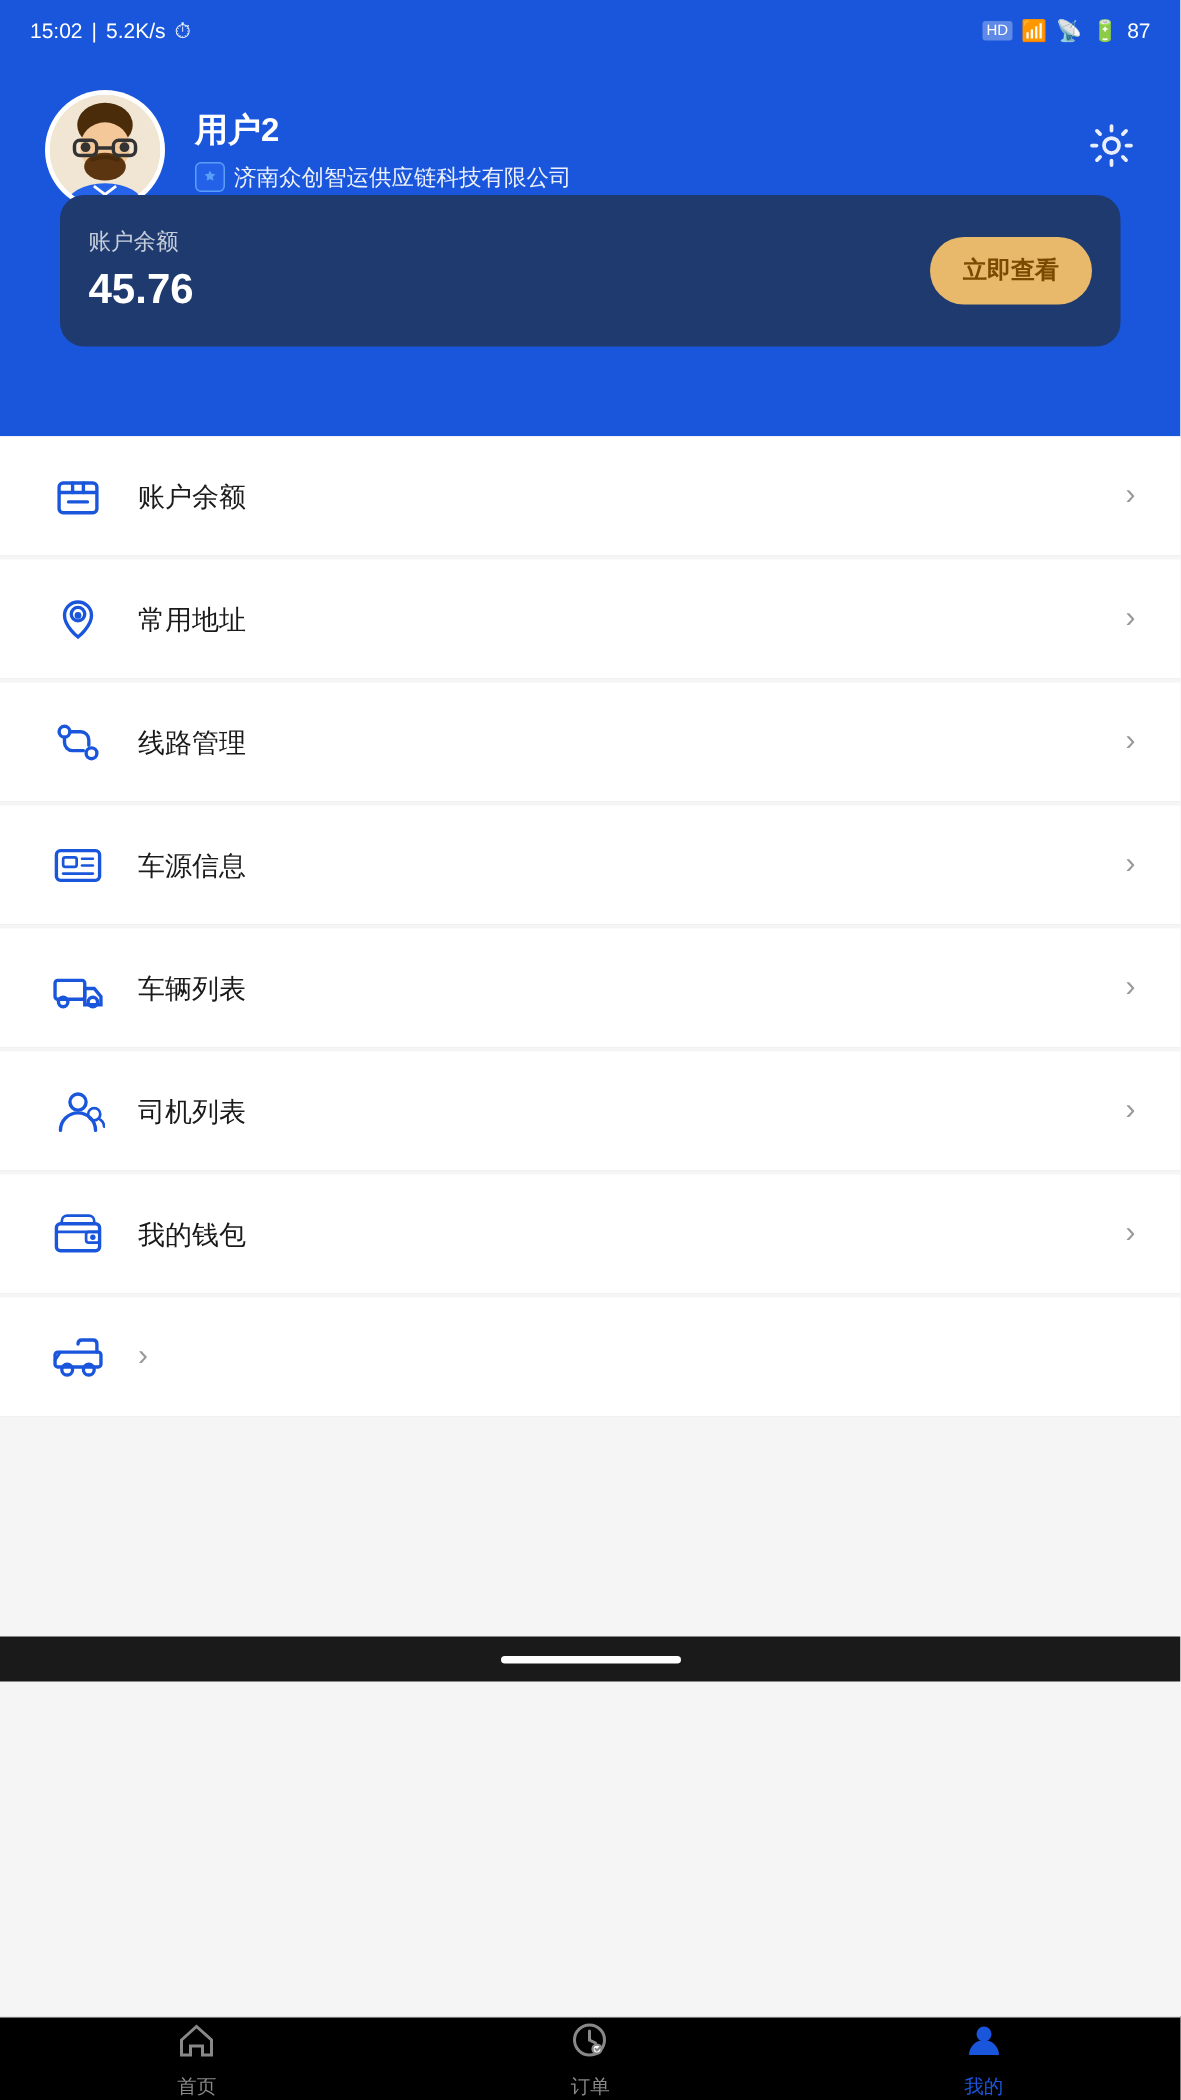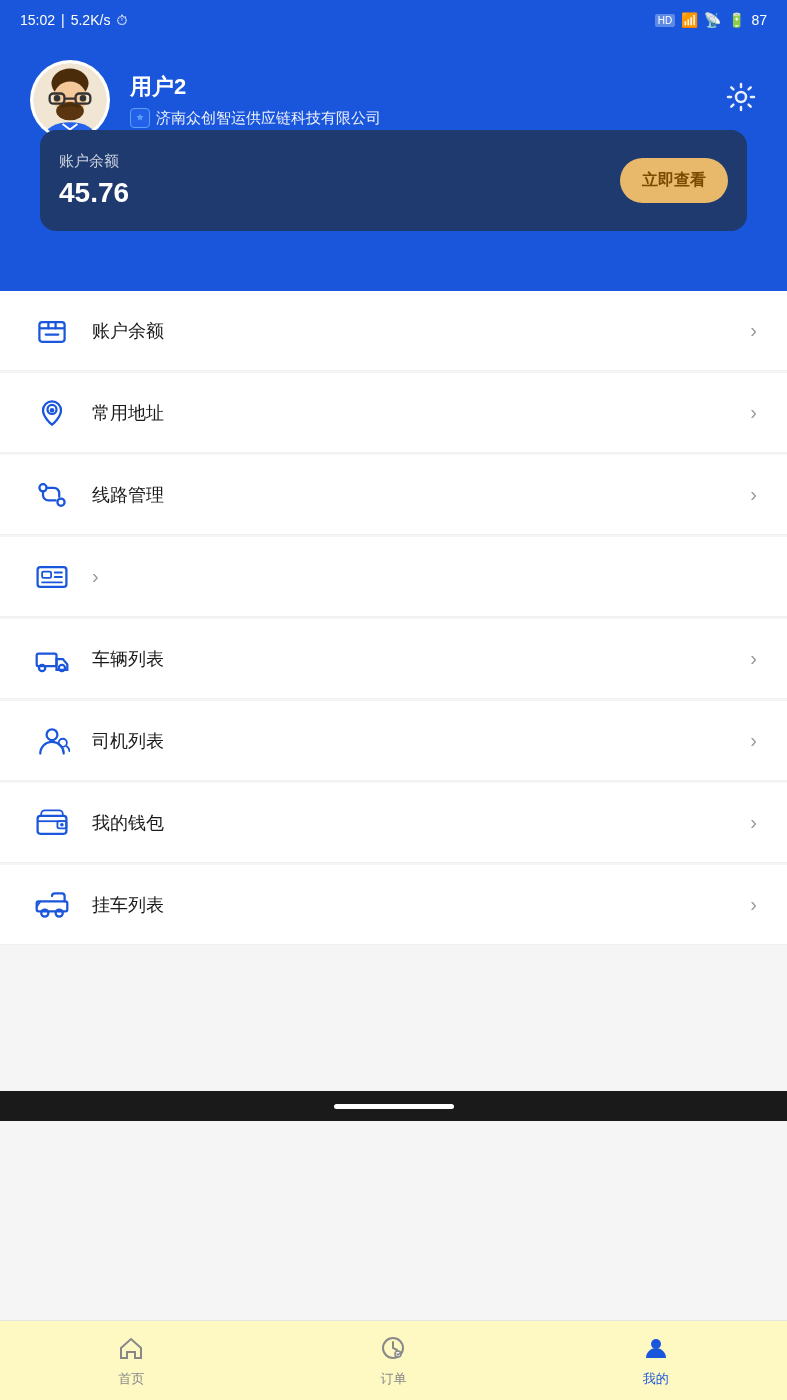--- a/index.html
+++ b/index.html
@@ -168,25 +168,25 @@
       color: #999;
       font-size: 20px;
     }
 
     
     .bottom-nav {
       position: fixed;
       bottom: 0;
       left: 0;
       width: 787px;
-      background: #fef9c3;
+      background: #000000;
       display: flex;
       justify-content: space-around;
       align-items: center;
-      height: 80px;
+      height: 56px;
       border-top: 1px solid #e5e5e5;
       z-index: 100;
     }
     .nav-item {
       display: flex;
       flex-direction: column;
       align-items: center;
       gap: 4px;
       cursor: pointer;
       flex: 1;
@@ -344,20 +344,21 @@
     <div class="menu-item">
       <div class="menu-icon">
         <svg viewBox="0 0 40 40" fill="none" xmlns="http://www.w3.org/2000/svg">
           <rect x="4" y="9" width="32" height="22" rx="3" stroke="#1a56db" stroke-width="2.5"></rect>
           <rect x="9" y="14" width="10" height="7" rx="1.5" stroke="#1a56db" stroke-width="2"></rect>
           <line x1="23" y1="15" x2="31" y2="15" stroke="#1a56db" stroke-width="2" stroke-linecap="round"></line>
           <line x1="23" y1="20" x2="31" y2="20" stroke="#1a56db" stroke-width="2" stroke-linecap="round"></line>
           <line x1="9" y1="26" x2="31" y2="26" stroke="#1a56db" stroke-width="2" stroke-linecap="round"></line>
         </svg>
       </div>
+      <span class="menu-label">车源信息</span>
       <span class="menu-arrow">›</span>
     </div>
 
     <div class="menu-item">
       <div class="menu-icon">
         <svg viewBox="0 0 40 40" fill="none" xmlns="http://www.w3.org/2000/svg">
           <rect x="3" y="14" width="22" height="14" rx="2" stroke="#1a56db" stroke-width="2.5"></rect>
           <path d="M25 20h7l5 6v6H25V20z" stroke="#1a56db" stroke-width="2.5" fill="none"></path>
           <circle cx="9" cy="30" r="3.5" stroke="#1a56db" stroke-width="2.5"></circle>
           <circle cx="31" cy="30" r="3.5" stroke="#1a56db" stroke-width="2.5"></circle>
@@ -397,21 +398,20 @@
     <div class="menu-item">
       <div class="menu-icon">
         <svg viewBox="0 0 40 40" fill="none" xmlns="http://www.w3.org/2000/svg">
           <circle cx="12" cy="29" r="4" stroke="#1a56db" stroke-width="2.5"></circle>
           <circle cx="28" cy="29" r="4" stroke="#1a56db" stroke-width="2.5"></circle>
           <rect x="3" y="16" width="34" height="11" rx="2" stroke="#1a56db" stroke-width="2.5"></rect>
           <path d="M20 10c0-2 1-3 3-3h8c2 0 3 1 3 3v6" stroke="#1a56db" stroke-width="2.5" stroke-linecap="round"></path>
           <path d="M3 22l4-6" stroke="#1a56db" stroke-width="2" stroke-linecap="round"></path>
         </svg>
       </div>
-      <span class="menu-label">挂车列表</span>
       <span class="menu-arrow">›</span>
     </div>
 
   </div>
 
   <div class="nav-spacer"></div>
 </div>
 
 <div class="bottom-nav">
 

